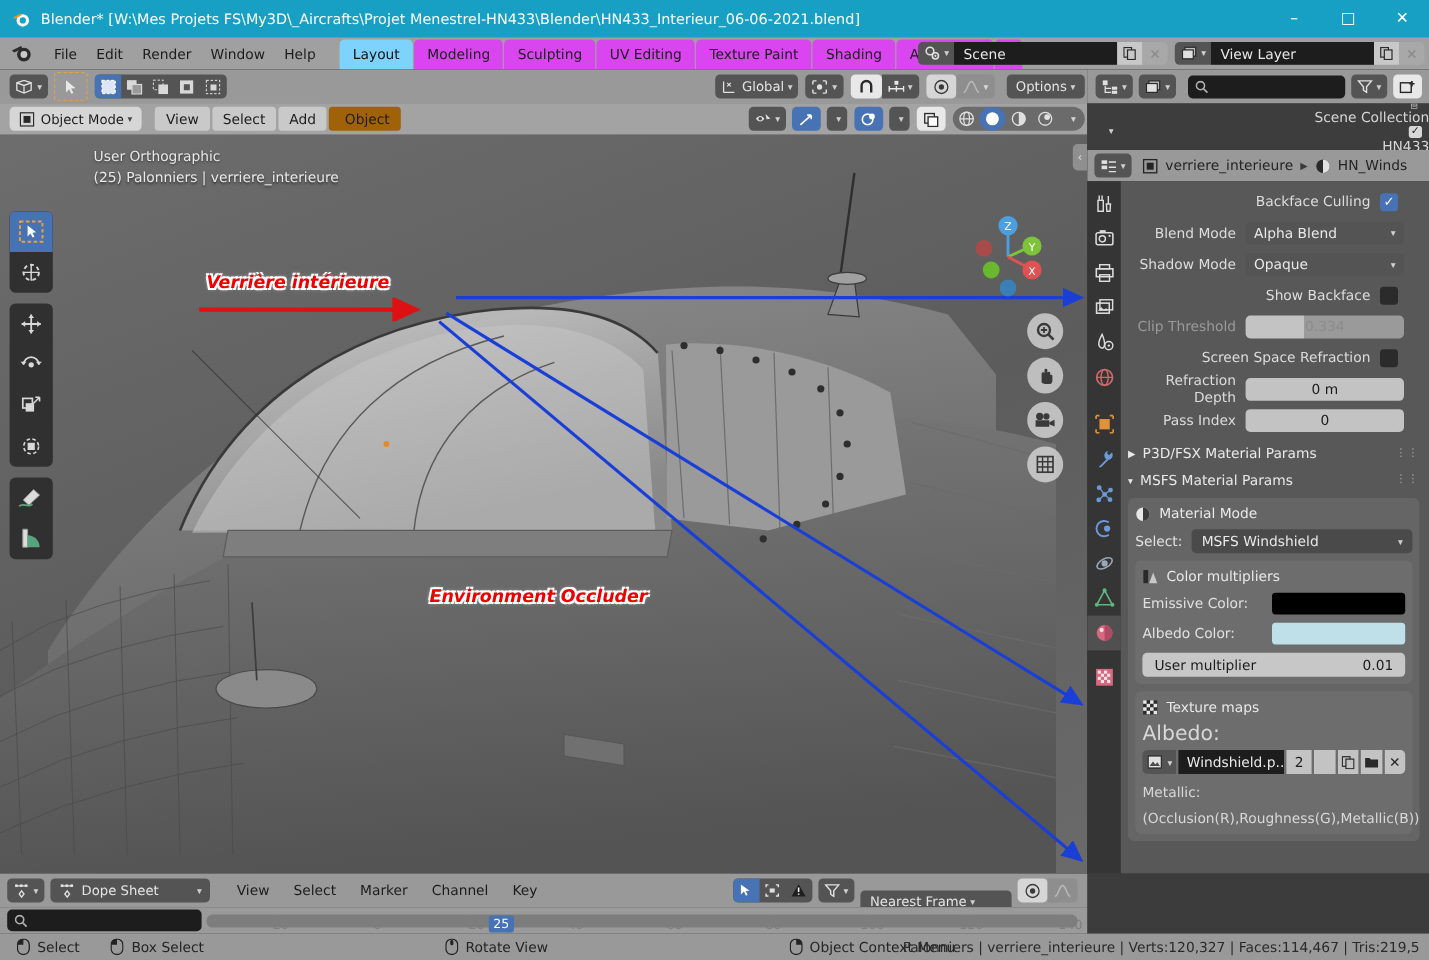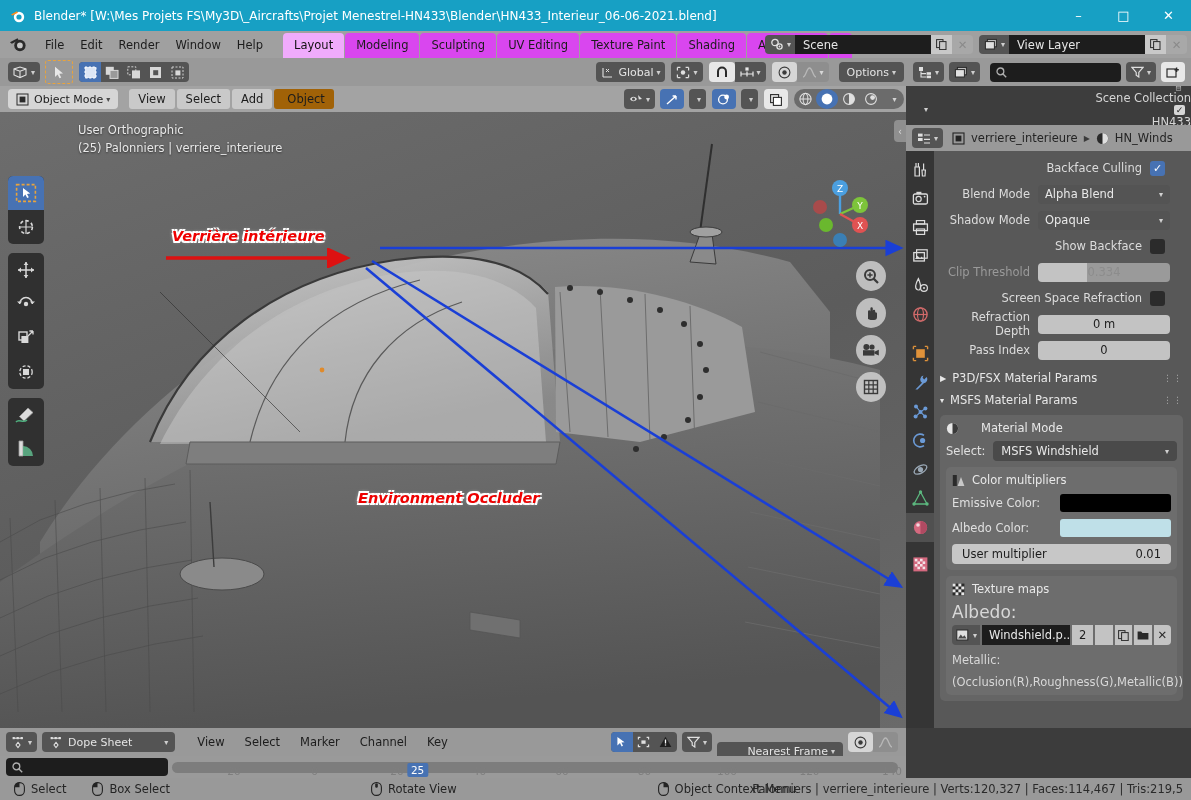--- a/index.html
+++ b/index.html
@@ -18,21 +18,21 @@
   .titlebar .ttl{font-size:12px;color:#fff;white-space:nowrap;overflow:hidden;}
   .winbtns{position:absolute;right:0;top:0;height:31px;display:flex;}
   .winbtn{width:45px;height:31px;display:flex;align-items:center;justify-content:center;color:#fff;font-size:13px;}
 
   
   .topbar{position:absolute;left:0;top:31px;width:1191px;height:27px;background:#a0a0a0;display:flex;align-items:center;}
   .tb-logo{width:19px;height:19px;margin-left:9px;margin-right:9px;flex:none;}
   .menu-item{font-size:11.5px;color:#1c1c1c;padding:3px 8px;white-space:nowrap;border-radius:3px;}
   .tabs{display:flex;align-items:flex-end;height:27px;margin-left:12px;}
   .tab{font-size:11.5px;color:#1c1c1c;padding:5px 11px 6px 11px;background:#d946ef;border-radius:4px 4px 0 0;white-space:nowrap;margin-right:1px;}
-  .tab.active{background:#f0abfc;color:#111;}
+  .tab.active{background:#7dd3fc;color:#111;}
   .topbar-right{position:absolute;right:0;top:0;height:27px;display:flex;align-items:center;padding-right:4px;}
   .idblock{display:flex;align-items:center;height:19px;margin-left:6px;}
   .idbtn{background:#545454;border-radius:4px 0 0 4px;height:19px;display:flex;align-items:center;padding:0 4px 0 5px;}
   .idfield{background:#1d1d1d;height:19px;display:flex;align-items:center;padding:0 8px;min-width:120px;color:#e6e6e6;font-size:11.5px;}
   .idsmall{background:#c8c8c8;height:19px;width:21px;display:flex;align-items:center;justify-content:center;}
   .idsmall.dim{background:#a8a8a8;color:#8a8a8a;border-radius:0 4px 4px 0;}
   .dd-caret{font-size:8px;margin-left:3px;opacity:.85;}
 
   
   .viewport{position:absolute;left:0;top:58px;width:906px;height:670px;background:#606060;overflow:hidden;}
@@ -859,21 +859,21 @@
           <span class="grip">⋮⋮</span>
         </div>
 
         <div class="panelhdr">
           <span class="tri">▾</span>
           <span>MSFS Material Params</span>
           <span class="grip">⋮⋮</span>
         </div>
 
         <div class="subpanel">
-          <div style="display:flex;align-items:center;gap:22px;color:#e8e8e8;font-size:11.5px;margin-bottom:6px;">
+          <div style="display:flex;align-items:center;gap:7px;color:#e8e8e8;font-size:11.5px;margin-bottom:6px;">
             <svg width="13" height="13" viewBox="0 0 13 13">
               <circle cx="6.5" cy="6.5" r="5.6" fill="#e6e6e6"></circle>
               <path d="M6.5 0.9 A5.6 5.6 0 0 1 6.5 12.1 Z" fill="#3a3a3a"></path>
             </svg>
             <span>Material Mode</span>
           </div>
           <div style="display:flex;align-items:center;gap:8px;">
             <span style="color:#e0e0e0;font-size:11.5px;">Select:</span>
             <div class="ddfield" style="flex:1;">
               <span>MSFS Windshield</span>
@@ -1006,21 +1006,21 @@
             <path d="M6.5 3.6 L6.5 7.4 M6.5 8.6 L6.5 9.6" stroke="#fff" stroke-width="1.3"></path>
           </svg>
         </div>
       </div>
       <div class="vhbtn" style="margin-right:5px;">
         <svg width="13" height="12" viewBox="0 0 13 12">
           <path d="M1 1.4 L12 1.4 L7.8 6.4 L7.8 11 L5.2 9.2 L5.2 6.4 Z" fill="none" stroke="#e0e0e0" stroke-width="1.2"></path>
         </svg>
         <span class="dd-caret">▾</span>
       </div>
-      <div class="vhbtn" style="width:110px;justify-content:flex-end;padding:0 8px;margin-right:5px;margin-top:19px;">
+      <div class="vhbtn" style="width:110px;justify-content:flex-start;padding:0 8px;margin-right:5px;margin-top:19px;">
         <span>Nearest Frame</span>
         <span class="dd-caret">▾</span>
       </div>
       <div class="vhbtn lite" style="margin-right:0;padding:0 6px;">
         <svg width="13" height="13" viewBox="0 0 13 13">
           <circle cx="6.5" cy="6.5" r="5.4" fill="none" stroke="#3a3a3a" stroke-width="1.1"></circle>
           <circle cx="6.5" cy="6.5" r="2.2" fill="#3a3a3a"></circle>
         </svg>
       </div>
       <div class="vhbtn" style="margin-right:8px;background:#8e8e8e;border-radius:0 4px 4px 0;">

